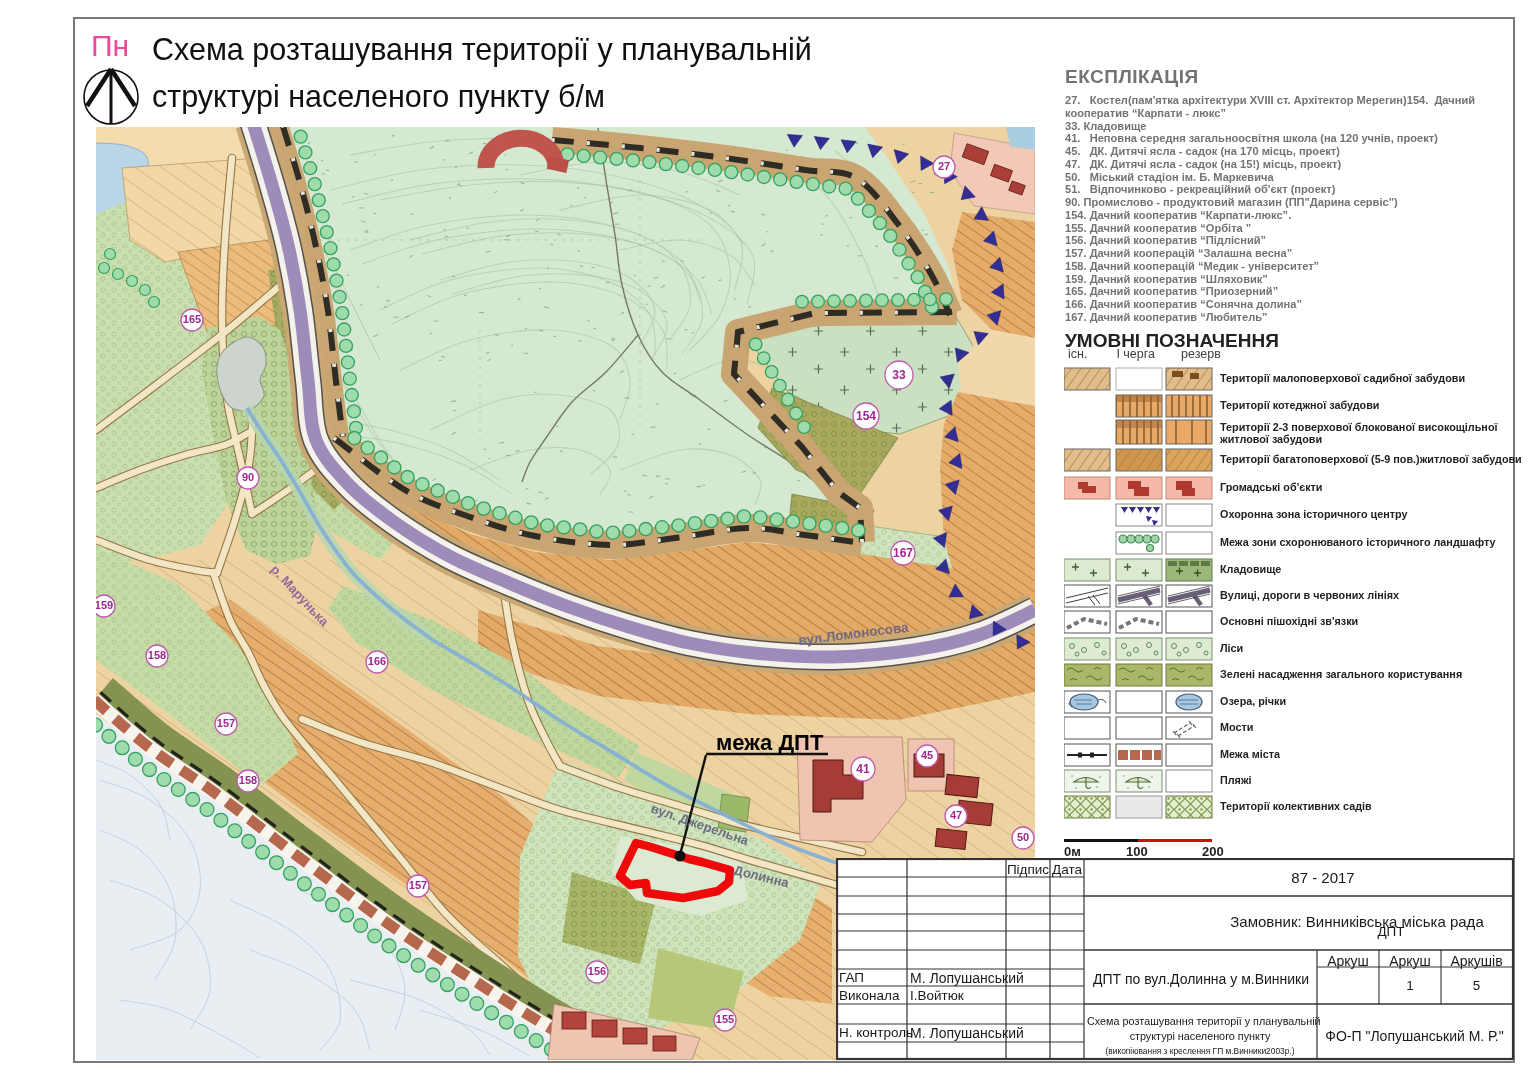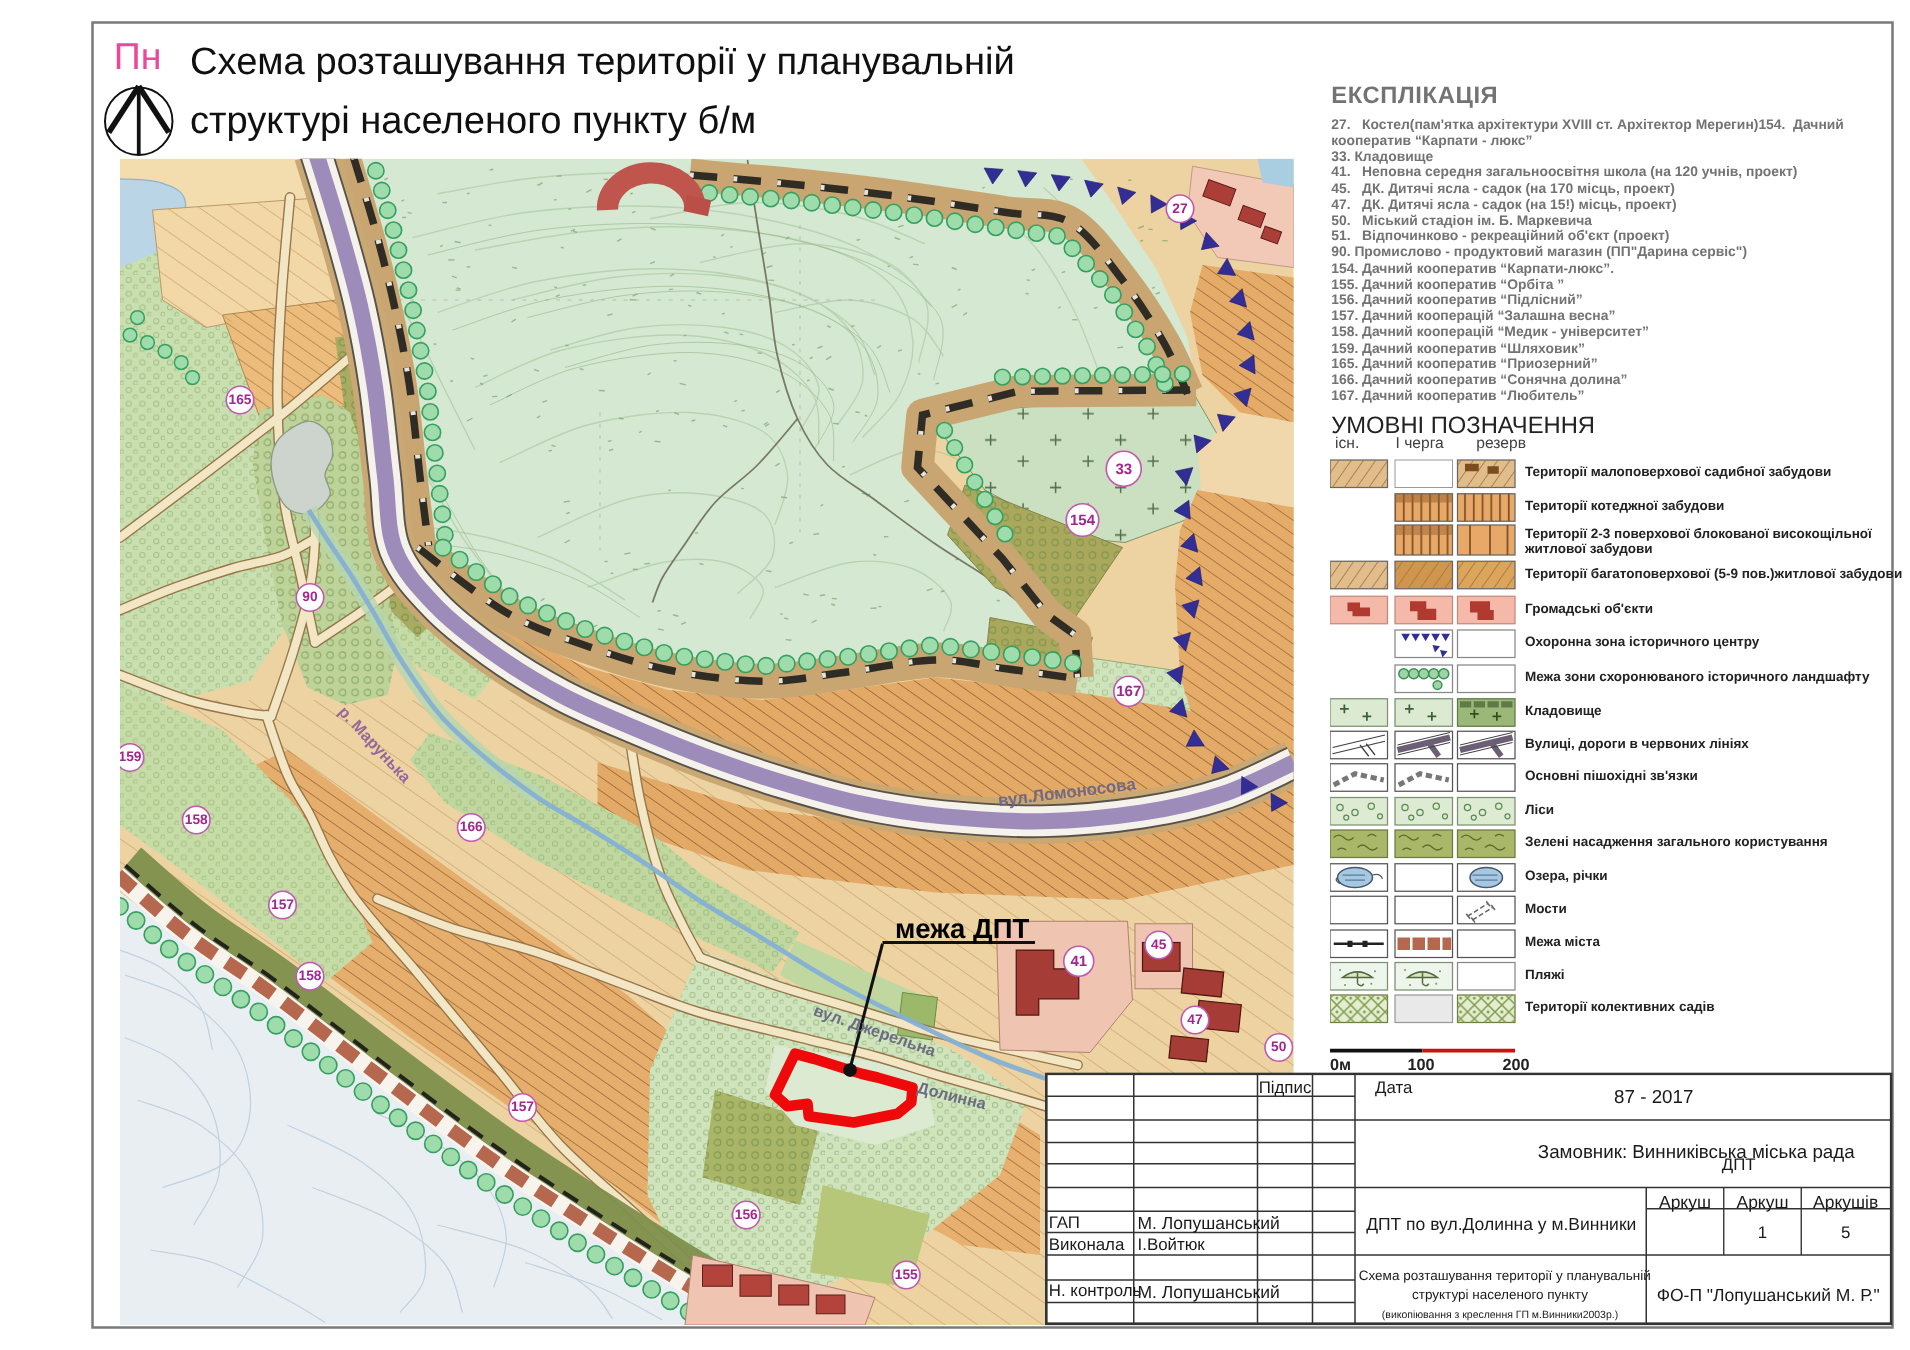--- a/index.html
+++ b/index.html
@@ -5,21 +5,21 @@
   html,body{margin:0;padding:0;background:#fff;}
   body{width:1528px;height:1080px;position:relative;font-family:"Liberation Sans",sans-serif;overflow:hidden;}
   .abs{position:absolute;}
   #frame{left:73px;top:17px;width:1438px;height:1042px;border:2px solid #7a7a7a;}
   #pn{left:91px;top:29px;font-size:30px;color:#ec4899;}
   #title{left:152px;top:26px;font-size:30.5px;color:#101010;line-height:47px;letter-spacing:0px;}
   #expl{left:1065px;top:66px;width:400px;color:#737373;}
   #expl h3{margin:0 0 6px 0;font-size:19px;letter-spacing:0.5px;}
   #expl div{font-size:11.1px;font-weight:bold;line-height:12.75px;white-space:nowrap;}
   #expl div.wrap{white-space:normal;width:442px;}
-  #legend-head{left:1065px;top:330px;font-size:19px;font-weight:normal;color:#222;}
+  #legend-head{left:1065px;top:330px;font-size:19px;font-weight:bold;color:#222;}
   #legend-cols{left:1068px;top:347px;font-size:12.5px;font-weight:normal;color:#404040;}
   .swlabel{position:absolute;left:1220px;font-size:10.8px;font-weight:bold;color:#222;white-space:nowrap;}
   .stamp-text{position:absolute;font-size:13.5px;color:#1a1a1a;white-space:nowrap;}
   .ctr{text-align:center;}
 </style>
 </head>
 <body>
 
 <div id="frame" class="abs"></div>
 
@@ -1032,21 +1032,21 @@
 <div class="swlabel" style="top:615px">Основні пішохідні зв'язки</div>
 <div class="swlabel" style="top:642px">Ліси</div>
 <div class="swlabel" style="top:668px">Зелені насадження загального користування</div>
 <div class="swlabel" style="top:695px">Озера, річки</div>
 <div class="swlabel" style="top:721px">Мости</div>
 <div class="swlabel" style="top:748px">Межа міста</div>
 <div class="swlabel" style="top:774px">Пляжі</div>
 <div class="swlabel" style="top:800px">Території колективних садів</div>
 
 <div class="stamp-text ctr" style="left:1006px;top:862px;width:44px;font-size:13.5px;">Підпис</div>
-<div class="stamp-text ctr" style="left:1050px;top:862px;width:34px;font-size:13.5px;padding-left:48px;">Дата</div>
+<div class="stamp-text ctr" style="left:1050px;top:862px;width:34px;font-size:13.5px;">Дата</div>
 
 <div class="stamp-text" style="left:839px;top:970px;">ГАП</div>
 <div class="stamp-text" style="left:910px;top:970px;font-size:14px;">М. Лопушанський</div>
 <div class="stamp-text" style="left:839px;top:988px;">Виконала</div>
 <div class="stamp-text" style="left:910px;top:988px;">І.Войтюк</div>
 <div class="stamp-text" style="left:839px;top:1025px;">Н. контроль</div>
 <div class="stamp-text" style="left:910px;top:1025px;font-size:14px;">М. Лопушанський</div>
 
 <div class="stamp-text ctr" style="left:1283px;top:869px;width:80px;font-size:15px;">87 - 2017</div>
 

